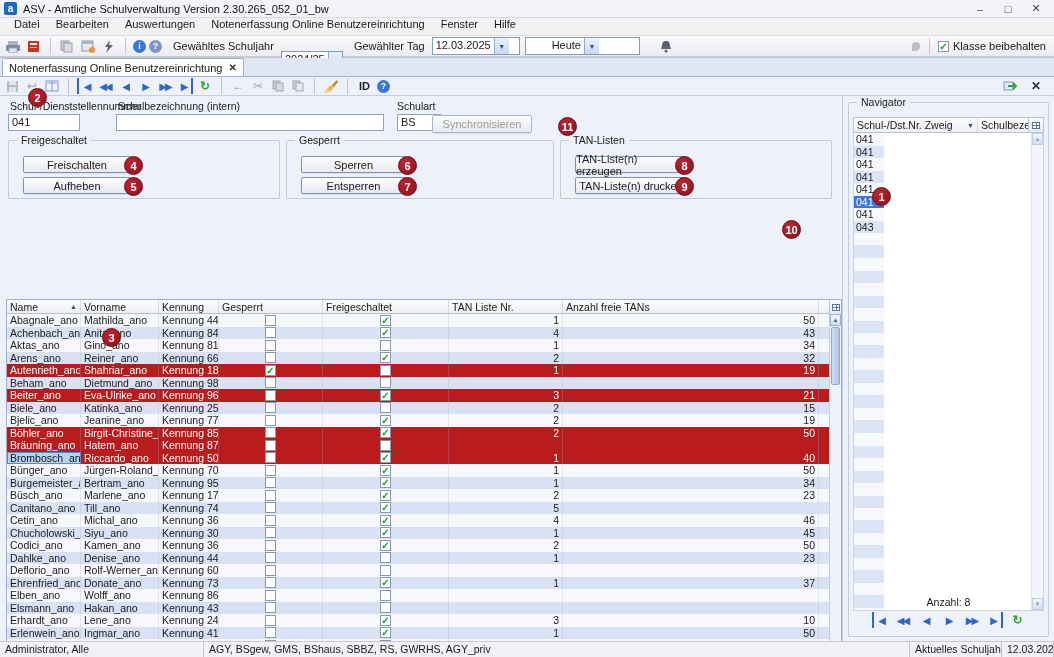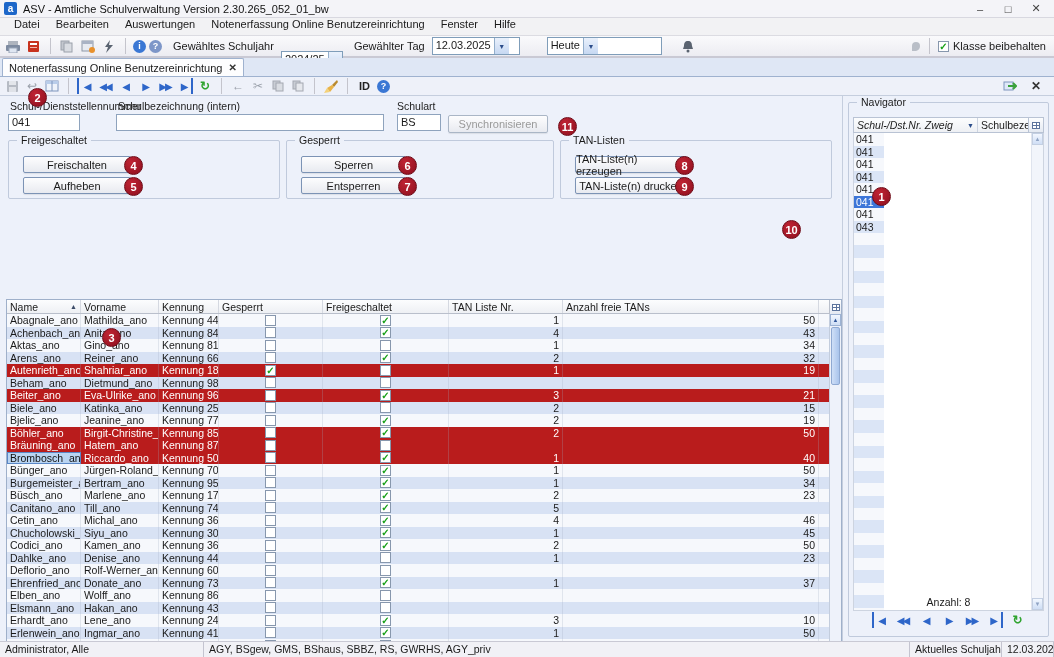--- a/index.html
+++ b/index.html
@@ -82,21 +82,21 @@
   .gridico { width:8px; height:7px; border:1px solid #5b739c; background:
       linear-gradient(#5b739c,#5b739c) 0 2.5px/8px 1px no-repeat,
       linear-gradient(#5b739c,#5b739c) 3px 0/1px 7px no-repeat, #fff; }
 
   
   #navigator { position:absolute; left:843px; top:96px; right:0; bottom:16px; background:#edf1fa; }
   #navbox { position:absolute; left:5px; top:6px; right:5px; bottom:4px; border:1px solid #c0cadc; border-radius:2px; }
   #navbox .grouplabel { background:#edf1fa; }
   #navhead { position:absolute; left:4px; top:14px; right:4px; height:16px; display:flex; align-items:stretch; border:1px solid #b9c3d4; background:linear-gradient(#fcfdfe,#eef0f4); font-size:10.5px; }
   #navhead .nh { display:flex; align-items:center; padding:0 3px; white-space:nowrap; overflow:hidden; }
-  #nh1 { width:124px; border-right:1px solid #cdd4e0;font-style:italic; }
+  #nh1 { width:124px; border-right:1px solid #cdd4e0; }
   #nh1 .dda { margin-left:auto; font-size:7px; color:#2c4d8a; }
   #nh2 { flex:1; }
   #nav-colpick { width:15px; border-left:1px solid #b9c3d4; background:linear-gradient(#fcfdfe,#e4e9f2); display:flex; align-items:center; justify-content:center; }
   #navlist { position:absolute; left:4px; top:30px; right:4px; height:478px; background:#fff; border:1px solid #cdd4e0; border-top:none; }
   #navstripes { position:absolute; left:0; top:0; width:30px; bottom:0;
      background:repeating-linear-gradient(#f6f8fc 0 12.5px, #dbe5f6 12.5px 25px); }
   .nrow { position:relative; height:12.5px; display:flex; font-size:10.5px; }
   .nrow .ncell { width:30px; padding:0 2px; display:flex; align-items:center; }
   .nrow.even .ncell { background:#f6f8fc; }
   .nrow.odd .ncell { background:#dbe5f6; }
@@ -201,21 +201,21 @@
     <span class="tlabel">Gewähltes Schuljahr</span>
     <div class="combo" style="width:62px;margin-top:28px;">
       <span class="val">2024/25</span>
       <span class="dd">▼</span>
     </div>
     <span class="tlabel">Gewählter Tag</span>
     <div class="combo" style="width:88px;">
       <span class="val">12.03.2025</span>
       <span class="dd">▼</span>
     </div>
-    <div class="combo" style="width:115px; margin-left:24px;">
+    <div class="combo" style="width:115px; margin-left:2px;padding-left:23px;">
       <span class="val">Heute</span>
       <span class="dd">▼</span>
     </div>
     <span class="tico" style="margin-left:14px;">
       <svg width="12" height="13">
           <path d="M6 1 C3 1 2 3 2 6 L1 9 L11 9 L10 6 C10 3 9 1 6 1 Z" fill="#5a6370"></path>
           <circle cx="6" cy="11" r="1.5" fill="#5a6370"></circle>
         </svg>
     </span>
     <div class="right-group">
@@ -302,21 +302,21 @@
   </div>
 
   <div id="module">
 
     <span class="flabel" style="left:10px; top:4px;">Schul-/Dienststellennummer</span>
     <div class="field" style="left:8px; top:18px; width:72px;">041</div>
     <span class="flabel" style="left:118px; top:4px;">Schulbezeichnung (intern)</span>
     <div class="field" style="left:116px; top:18px; width:268px;"></div>
     <span class="flabel" style="left:397px; top:4px;">Schulart</span>
     <div class="field" style="left:397px; top:18px; width:44px;">BS</div>
-    <div class="btn disabled" style="left:448px; top:19px; width:100px; height:18px;">Synchronisieren</div>
+    <div class="btn disabled" style="left:432px; top:19px; width:100px; height:18px;">Synchronisieren</div>
 
     <div class="groupbox" style="left:8px; width:272px; top:44px;">
       <span class="grouplabel">Freigeschaltet</span>
       <div class="btn" style="left:14px; top:15px; width:108px; height:17px;">Freischalten</div>
       <div class="btn" style="left:14px; top:36px; width:108px; height:17px;">Aufheben</div>
     </div>
 
     <div class="groupbox" style="left:286px; width:268px; top:44px;">
       <span class="grouplabel">Gesperrt</span>
       <div class="btn" style="left:14px; top:15px; width:105px; height:17px;">Sperren</div>

